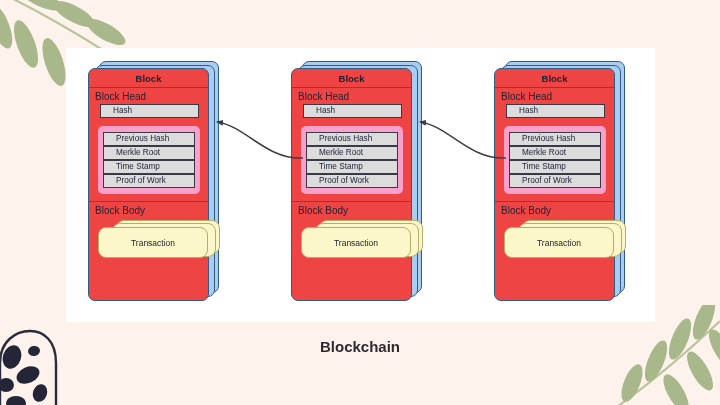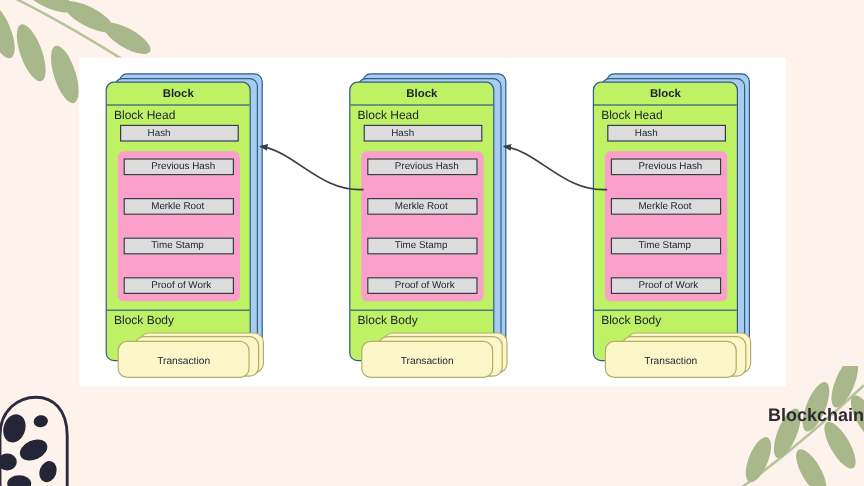--- a/index.html
+++ b/index.html
@@ -63,21 +63,21 @@
   }
   .stack-back  { left: 11px; top: -7px;  width: 120px; height: 232px; }
   .stack-mid   { left: 7px;  top: -3.5px; width: 120px; height: 232px; }
 
   .block {
     position: absolute;
     left: 0;
     top: 0;
     width: 121px;
     height: 233px;
-    background: #bef264;
+    background: #ef4444;
     border: 1.4px solid #2f5d86;
     border-radius: 7px;
     overflow: visible;
   }
 
   .block-title {
     height: 19px;
     line-height: 19px;
     text-align: center;
     font-size: 9.5px;
@@ -98,35 +98,35 @@
   }
 
   .field {
     height: 14px;
     margin: 0 9px 0 11px;
     background: #dcdcdc;
     border: 1.3px solid #3a3a46;
     font-size: 8.2px;
     color: #1c2033;
     line-height: 12px;
-    padding-left: 22px;
+    padding-left: 12px;
     display: block;
   }
 
   .hash-field { margin-bottom: 8px; }
 
   
   .pink-group {
     background: #fba0ca;
     border-radius: 5px;
     margin: 0 8px 0 9px;
     padding: 6px 2px 6px 2px;
   }
   .pink-group .field {
-    margin: 0 3px 19px 3px;
+    margin: 0 3px 0 3px;
   }
   .pink-group .field:last-child { margin-bottom: 0; }
 
   
   .body-section { position: relative; }
 
   .tx-stack {
     position: relative;
     height: 46px;
     margin-top: 1px;
@@ -153,21 +153,21 @@
     width: 589px; height: 274px;
     pointer-events: none;
   }
 
   
   .caption {
     position: absolute;
     left: 0;
     top: 338px;
     width: 720px;
-    text-align: right;
+    text-align: center;
     font-size: 15px;
     font-weight: bold;
     color: #2e2a33;
   }
 </style>
 </head>
 <body>
 
 <svg class="deco deco-leaf-tl" viewBox="0 0 150 135">
   <g fill="#a8b88a">

